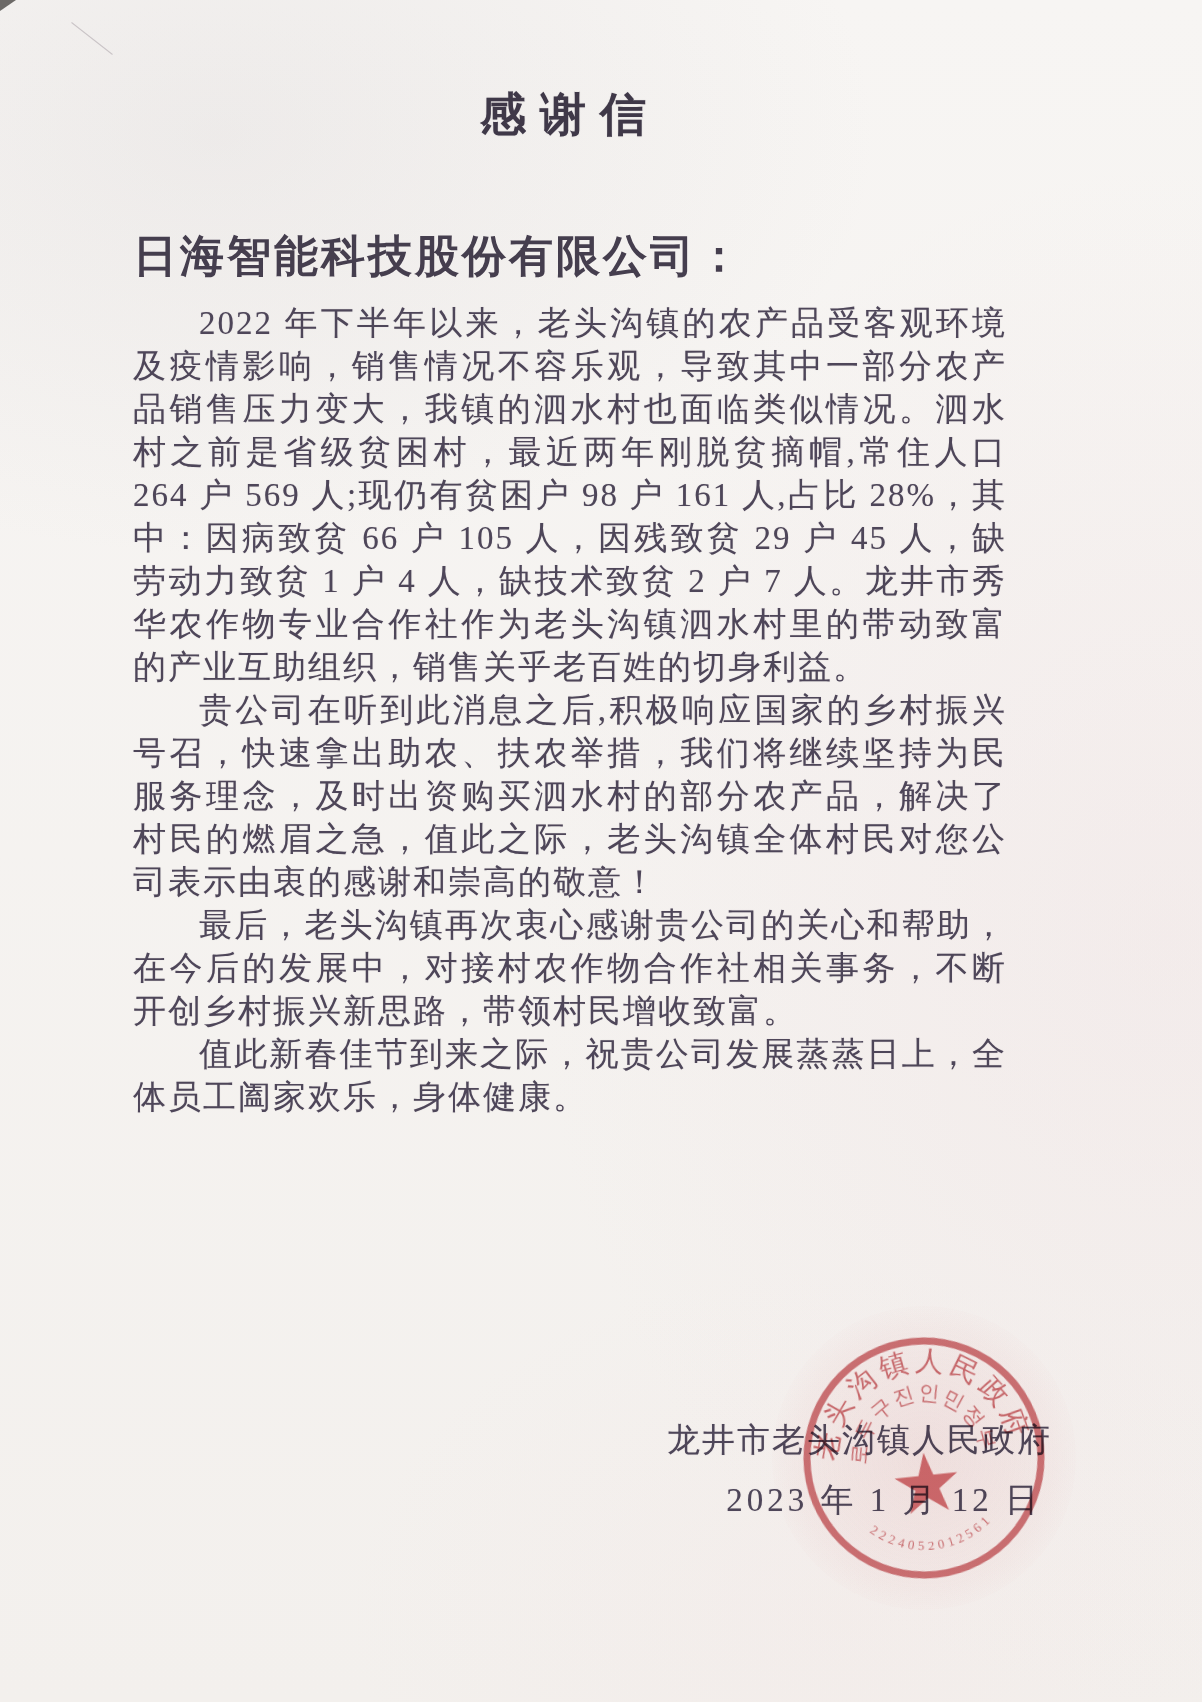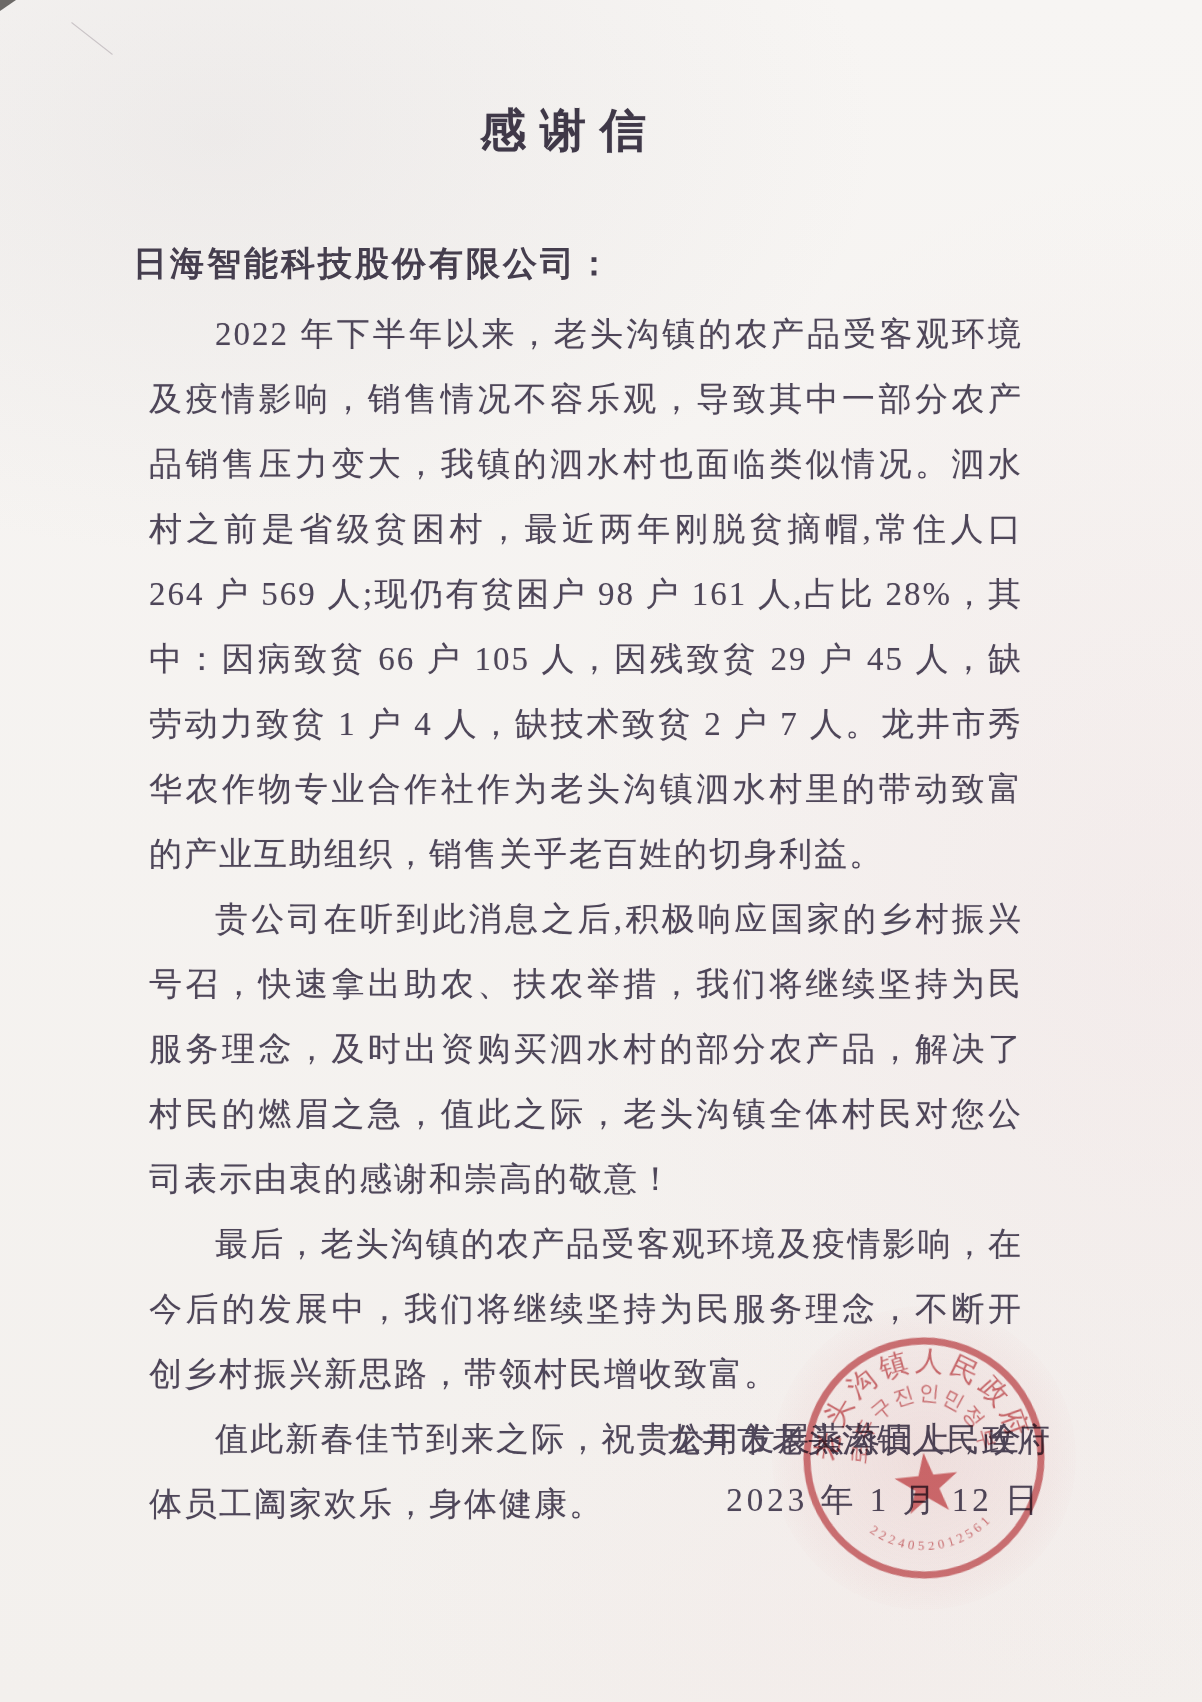--- a/index.html
+++ b/index.html
@@ -18,32 +18,32 @@
   .corner-speck{
     position:absolute;top:0;left:0;width:0;height:0;
     border-top:11px solid #4a4745;border-right:16px solid transparent;
     opacity:.8;
   }
   .scratch{
     position:absolute;top:38px;left:66px;width:52px;height:1px;
     background:#b9b2b6;transform:rotate(38deg);opacity:.7;
   }
   .letter-title{
-    position:absolute;top:100px;left:133px;width:874px;
+    position:absolute;top:84px;left:133px;width:874px;
     text-align:center;font-size:46px;font-weight:bold;
     letter-spacing:14px;color:#3f3848;
     text-shadow:0 0 1px rgba(63,56,72,.35);
   }
   .recipient{
-    position:absolute;top:241px;left:133px;width:900px;
-    font-size:34px;font-weight:bold;letter-spacing:3px;color:#453e4e;
+    position:absolute;top:227px;left:133px;width:900px;
+    font-size:44px;font-weight:bold;letter-spacing:3px;color:#453e4e;
   }
   .letter-body{
-    position:absolute;top:302px;left:149px;width:874px;
-    font-size:33px;line-height:65px;color:#4e4659;
+    position:absolute;top:302px;left:133px;width:874px;
+    font-size:33px;line-height:43px;color:#4e4659;
     text-align:justify;letter-spacing:2px;
     text-shadow:0 0 1px rgba(78,70,89,.25);
   }
   .letter-body p{margin:0;text-indent:2em;}
   .signature-block{
     position:absolute;top:1418px;right:150px;text-align:right;
     color:#4e4659;font-size:33px;letter-spacing:2px;
     text-shadow:0 0 1px rgba(78,70,89,.25);
   }
   .signature-block .date-line{margin-top:15px;margin-right:10px;letter-spacing:4px;}
@@ -68,21 +68,21 @@
   <div class="corner-speck"></div>
   <div class="scratch"></div>
 
   <div class="letter-title">感谢信</div>
 
   <div class="recipient">日海智能科技股份有限公司：</div>
 
   <div class="letter-body">
     <p>2022 年下半年以来，老头沟镇的农产品受客观环境及疫情影响，销售情况不容乐观，导致其中一部分农产品销售压力变大，我镇的泗水村也面临类似情况。泗水村之前是省级贫困村，最近两年刚脱贫摘帽,常住人口 264 户 569 人;现仍有贫困户 98 户 161 人,占比 28%，其中：因病致贫 66 户 105 人，因残致贫 29 户 45 人，缺劳动力致贫 1 户 4 人，缺技术致贫 2 户 7 人。龙井市秀华农作物专业合作社作为老头沟镇泗水村里的带动致富的产业互助组织，销售关乎老百姓的切身利益。</p>
     <p>贵公司在听到此消息之后,积极响应国家的乡村振兴号召，快速拿出助农、扶农举措，我们将继续坚持为民服务理念，及时出资购买泗水村的部分农产品，解决了村民的燃眉之急，值此之际，老头沟镇全体村民对您公司表示由衷的感谢和崇高的敬意！</p>
-    <p>最后，老头沟镇的农产品受客观环境及疫情影响，在今后的发展中，我们将继续坚持为民服务理念，不断开创乡村振兴新思路，带领村民增收致富。</p>
+    <p>最后，老头沟镇再次衷心感谢贵公司的关心和帮助，在今后的发展中，对接村农作物合作社相关事务，不断开创乡村振兴新思路，带领村民增收致富。</p>
     <p>值此新春佳节到来之际，祝贵公司发展蒸蒸日上，全体员工阖家欢乐，身体健康。</p>
   </div>
 
   <div class="signature-block">
     <div class="signature-line">龙井市老头沟镇人民政府</div>
     <div class="date-line">2023 年 1 月 12 日</div>
   </div>
 
   <div class="seal-blush"></div>
 

